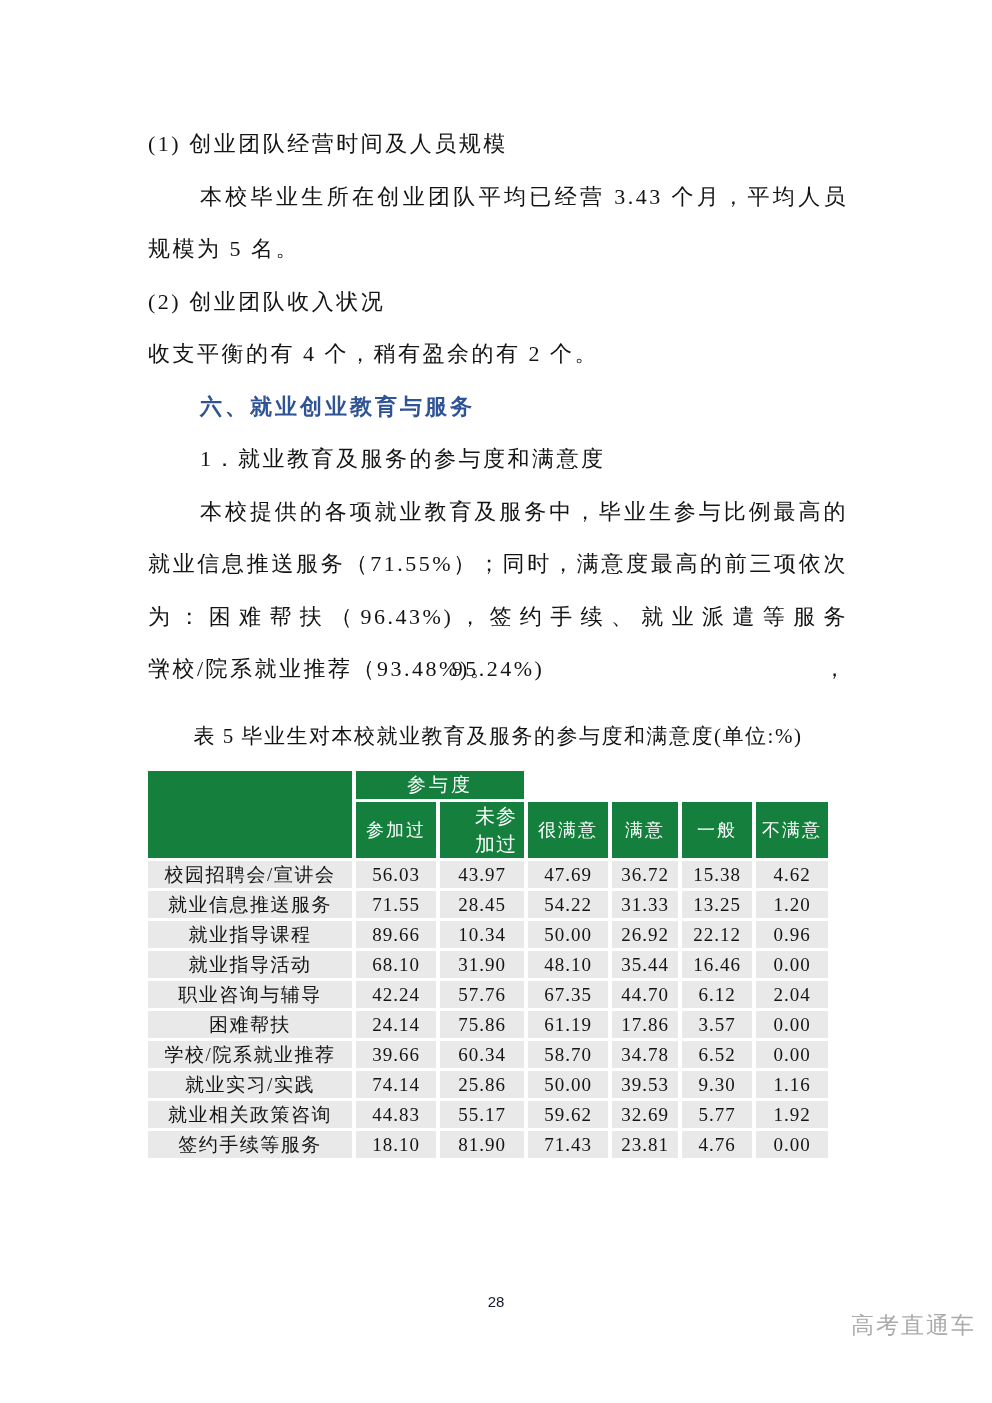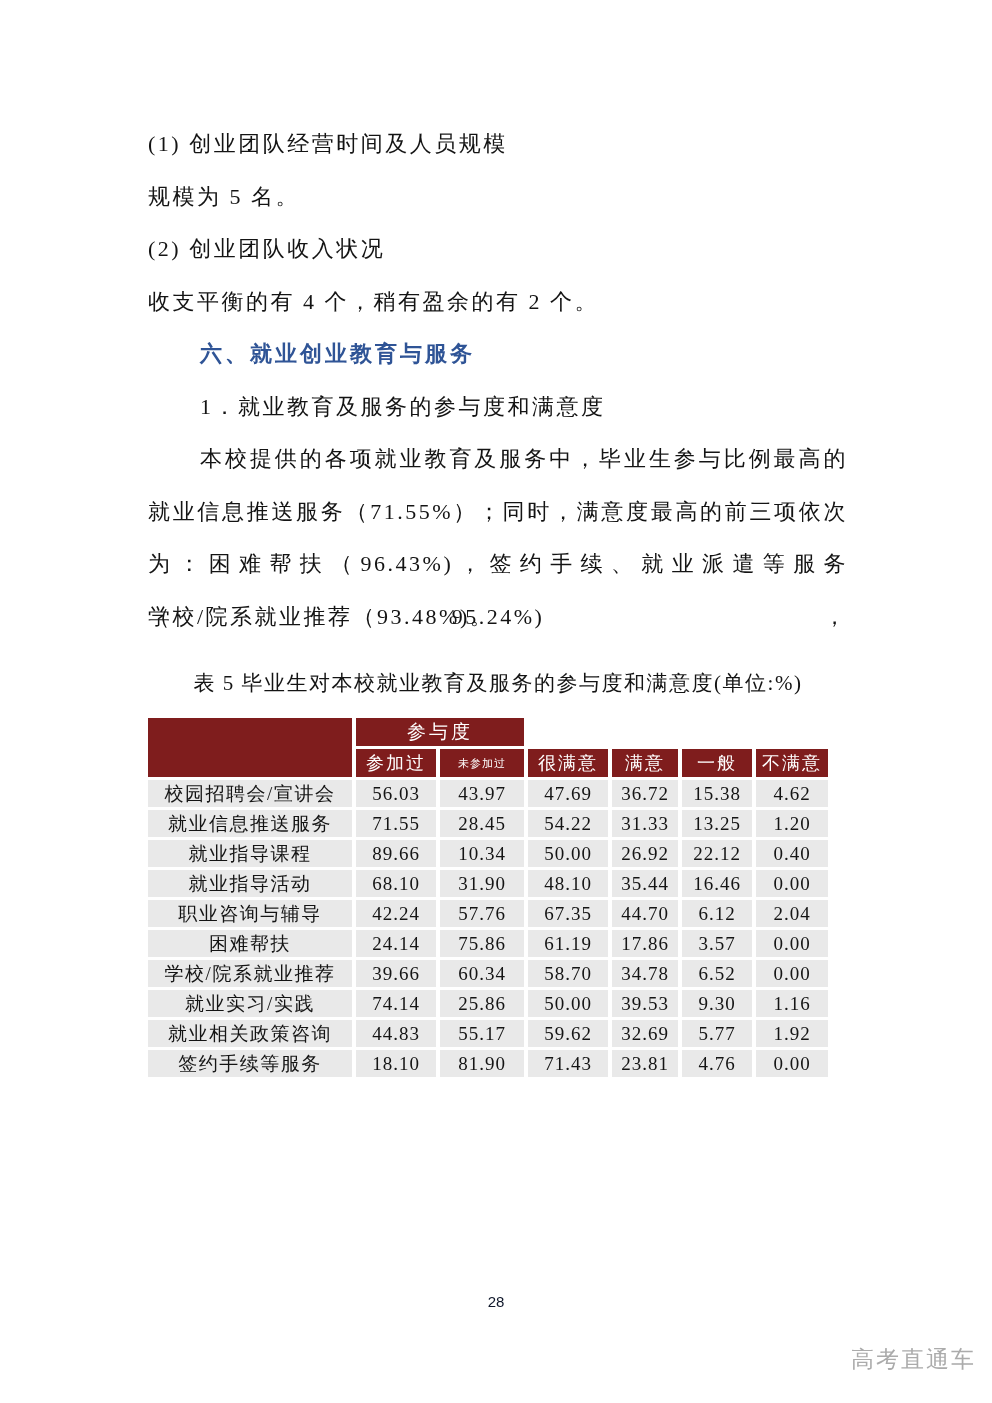--- a/index.html
+++ b/index.html
@@ -50,24 +50,24 @@
   }
   table.stats {
     border-collapse: separate;
     border-spacing: 4px 3px;
     table-layout: fixed;
     width: 688px;
     margin-top: 14px;
     margin-left: -4px;
   }
   table.stats td { padding: 0; overflow: hidden; text-align: center; }
-  .blue  { background: #7f1d1d; color: #ffffff; }
+  .blue  { background: #15803d; color: #ffffff; }
   .group { height: 28px; line-height: 28px; font-size: 19px; letter-spacing: 3px; font-weight: normal; }
   .colhead { height: 28px; line-height: 28px; font-size: 18px; letter-spacing: 2px; }
-  .colhead.small { font-size: 11px; letter-spacing: 1px; }
+  .colhead.small { font-size: 20px; letter-spacing: 1px; padding-left: 28px; }
   .spacer { background: transparent; }
   .cell, .rowlabel {
     background: #E9E9E9;
     height: 27px;
     line-height: 27px;
     font-size: 19px;
     letter-spacing: 1px;
   }
   .rowlabel { letter-spacing: 1.5px; }
   .page-num {
@@ -75,36 +75,37 @@
     top: 1293px;
     left: 0;
     width: 100%;
     text-align: center;
     font-size: 15px;
     color: #0f172a;
     font-family: "Liberation Sans", "DejaVu Sans", sans-serif;
   }
   .watermark {
     position: absolute;
-    top: 1344px;
+    top: 1310px;
     right: 16px;
     font-size: 23px;
     letter-spacing: 2px;
     color: #ABABAB;
     font-family: "Liberation Sans", "DejaVu Sans", sans-serif;
   }
 </style>
 </head>
 <body>
 
 <div class="page">
 
   <div class="content">
 
     <div class="line">(1) 创业团队经营时间及人员规模</div>
+    <div class="line indent justify">本校毕业生所在创业团队平均已经营 3.43 个月，平均人员</div>
     <div class="line">规模为 5 名。</div>
     <div class="line">(2) 创业团队收入状况</div>
     <div class="line">收支平衡的有 4 个，稍有盈余的有 2 个。</div>
     <div class="line heading">六、就业创业教育与服务</div>
     <div class="line indent">1．就业教育及服务的参与度和满意度</div>
     <div class="line indent justify">本校提供的各项就业教育及服务中，毕业生参与比例最高的</div>
     <div class="line justify">就业信息推送服务（71.55%）；同时，满意度最高的前三项依次</div>
     <div class="line justify">为：困难帮扶（96.43%)，签约手续、就业派遣等服务（95.24%)，</div>
     <div class="line">学校/院系就业推荐（93.48%)。</div>
 
@@ -156,21 +157,21 @@
           <td class="cell">13.25</td>
           <td class="cell">1.20</td>
         </tr>
         <tr>
           <td class="rowlabel">就业指导课程</td>
           <td class="cell">89.66</td>
           <td class="cell">10.34</td>
           <td class="cell">50.00</td>
           <td class="cell">26.92</td>
           <td class="cell">22.12</td>
-          <td class="cell">0.40</td>
+          <td class="cell">0.96</td>
         </tr>
         <tr>
           <td class="rowlabel">就业指导活动</td>
           <td class="cell">68.10</td>
           <td class="cell">31.90</td>
           <td class="cell">48.10</td>
           <td class="cell">35.44</td>
           <td class="cell">16.46</td>
           <td class="cell">0.00</td>
         </tr>

